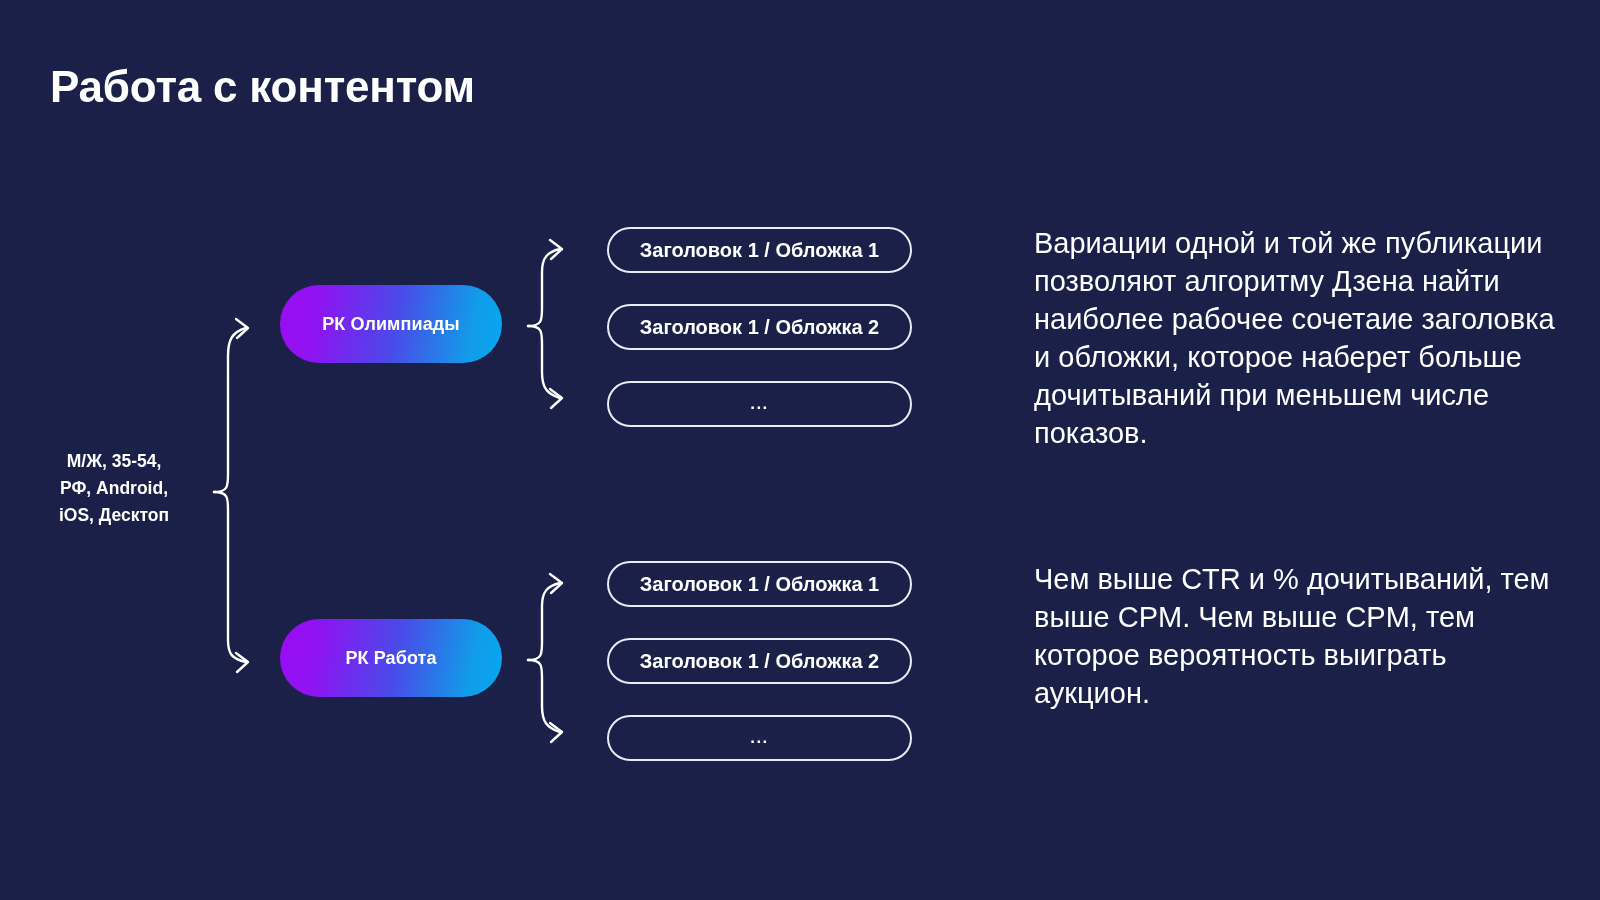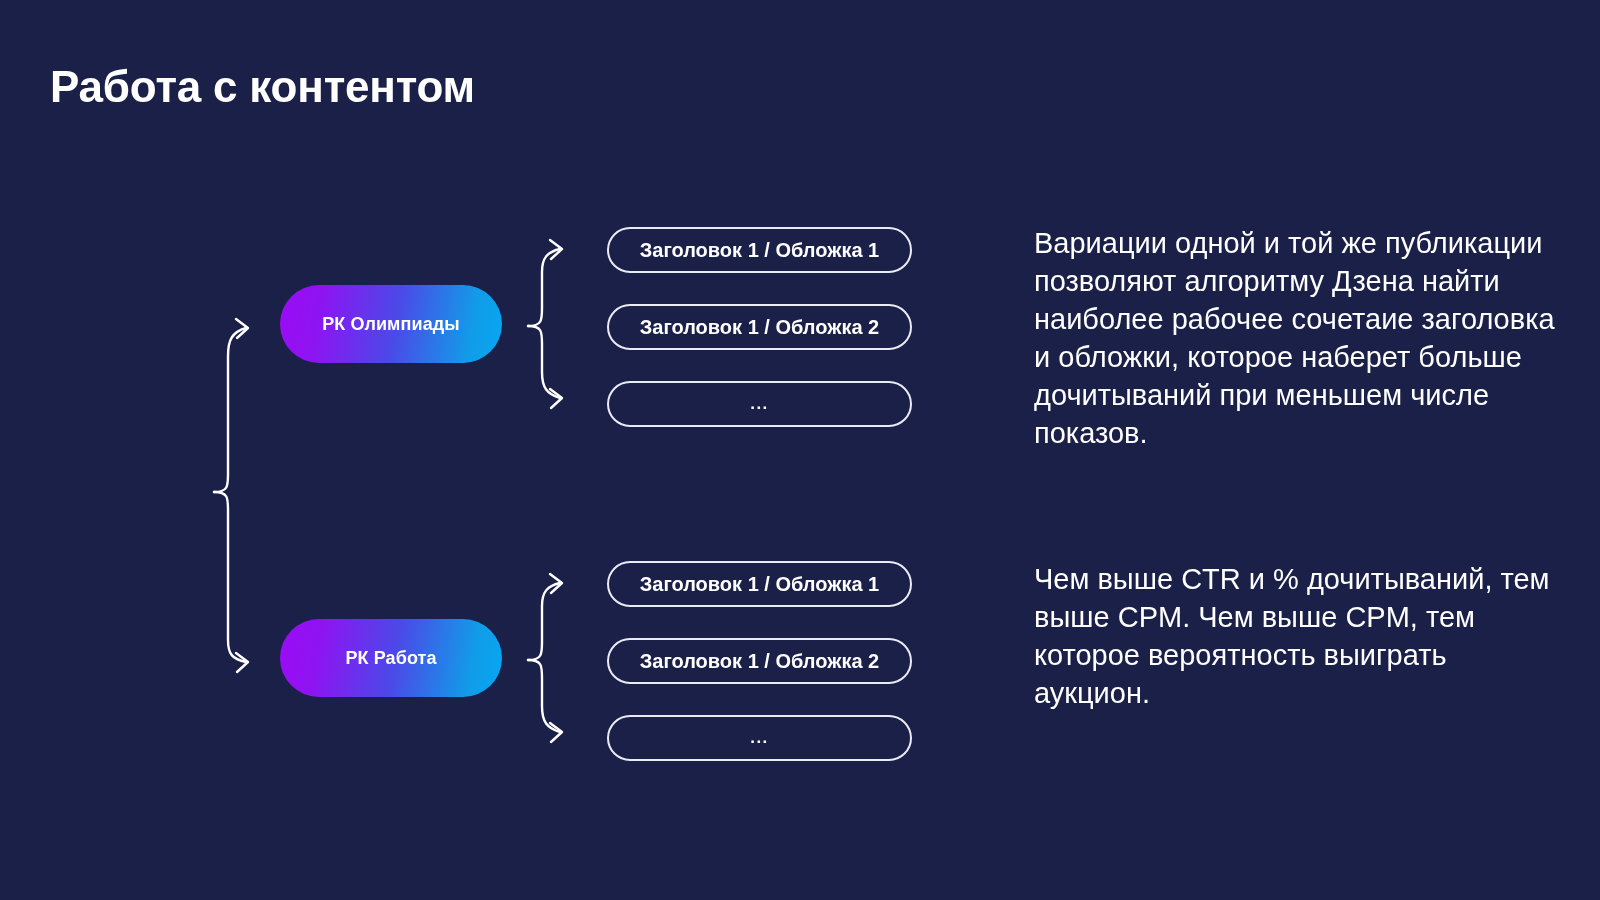--- a/index.html
+++ b/index.html
@@ -129,20 +129,25 @@
   #paragraph-1 { top: 224px; }
   #paragraph-2 { top: 560px; }
 </style>
 </head>
 <body>
 
 <div id="slide">
 
   <div id="page-title">Работа с контентом</div>
 
+  <div id="audience-label">
+    <span class="line">М/Ж, 35-54,</span>
+    <span class="line">РФ, Android,</span>
+    <span class="line">iOS, Десктоп</span>
+  </div>
 
   <svg id="connectors" viewBox="0 0 1600 900" width="1600" height="900" xmlns="http://www.w3.org/2000/svg">
 
     <g>
       <path d="M 214 492
                C 228 492, 228 486, 228 474
                L 228 356
                C 228 340, 232 332, 246 328"></path>
       <polyline points="236,319 248,328 237,338"></polyline>
       <path d="M 214 492

